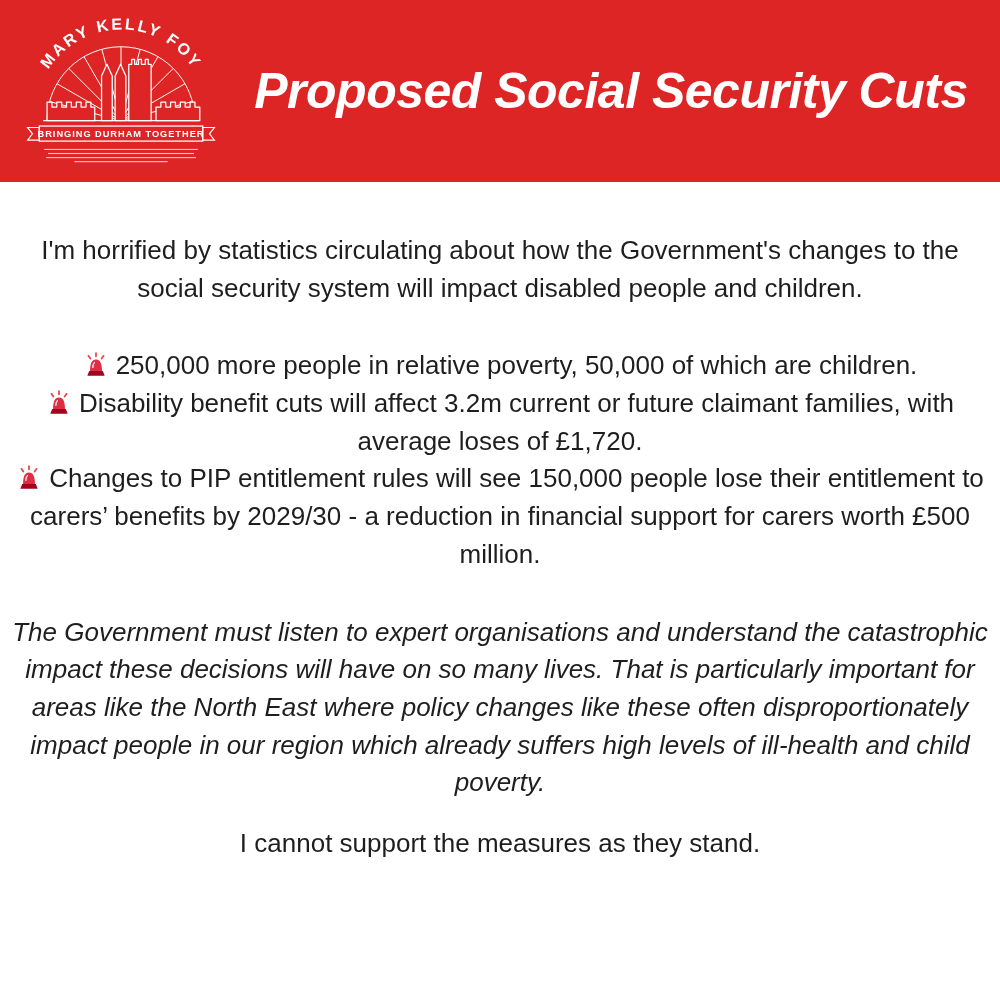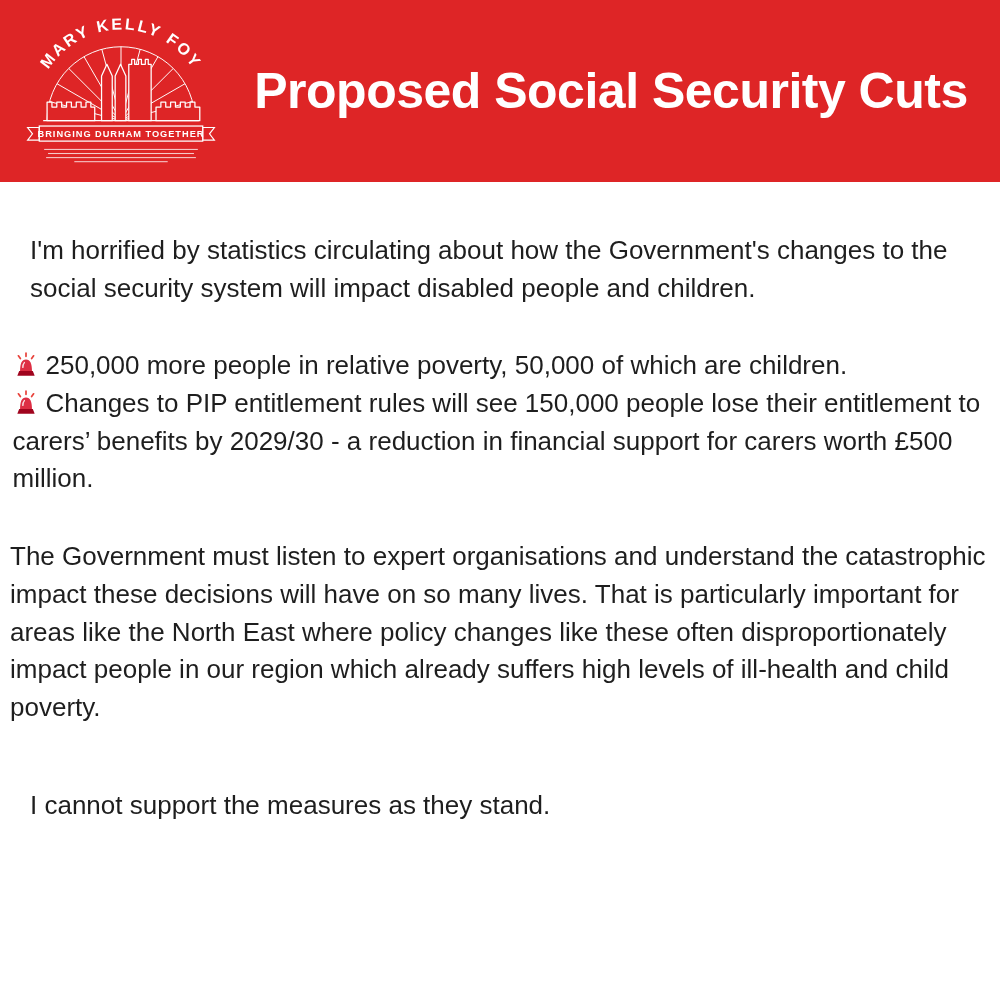--- a/index.html
+++ b/index.html
@@ -29,26 +29,27 @@
   .header-title {
     flex: 1;
     margin: 0;
     padding-right: 6px;
     text-align: center;
     color: #ffffff;
     font-size: 50px;
     font-weight: bold;
     letter-spacing: -0.5px;
     line-height: 1.05;
+    font-style: italic;
   }
 
   
   .content {
     padding: 50px 10px 0;
-    text-align: left;
+    text-align: center;
     font-size: 26px;
     line-height: 1.45;
   }
   .intro-paragraph {
     margin: 0 auto 40px;
     max-width: 940px;
   }
   .bullet-list {
     margin: 12px auto 40px;
     max-width: 975px;
@@ -58,22 +59,23 @@
     max-width: 975px;
   }
   .siren {
     display: inline-block;
     width: 26px;
     height: 26px;
     vertical-align: -4px;
     margin-right: 7px;
   }
   .closing-paragraph {
-    margin: 0 auto 60px;
+    margin: 0 auto 23px;
     max-width: 990px;
+    font-style: italic;
   }
   .final-statement {
     margin: 8px auto;
     max-width: 940px;
   }
 </style>
 </head>
 <body>
 
 <header class="poster-header">
@@ -148,20 +150,32 @@
               <line x1="12" y1="1" x2="12" y2="4"></line>
               <line x1="5" y1="3.5" x2="6.8" y2="6"></line>
               <line x1="19" y1="3.5" x2="17.2" y2="6"></line>
             </g>
             <path d="M6.5 18 C6.5 11, 8 7 12 7 C16 7, 17.5 11, 17.5 18 Z" fill="#dd2e44"></path>
             <path d="M10.5 9.8 C9.6 10.8 9.1 12.2 9.1 14.2" stroke="#ffffff" stroke-width="1.3" fill="none" stroke-linecap="round" opacity="0.85"></path>
             <path d="M4 22 L20 22 L18.3 17.5 L5.7 17.5 Z" fill="#a0041e"></path>
           </svg></span><span>250,000 more people in relative poverty, 50,000 of which are children.</span>
     </p>
 
+    <p class="bullet-item">
+      <span class="siren"><svg viewBox="0 0 24 24" width="26" height="26">
+            <g stroke="#e8433c" stroke-width="1.6" stroke-linecap="round">
+              <line x1="12" y1="1" x2="12" y2="4"></line>
+              <line x1="5" y1="3.5" x2="6.8" y2="6"></line>
+              <line x1="19" y1="3.5" x2="17.2" y2="6"></line>
+            </g>
+            <path d="M6.5 18 C6.5 11, 8 7 12 7 C16 7, 17.5 11, 17.5 18 Z" fill="#dd2e44"></path>
+            <path d="M10.5 9.8 C9.6 10.8 9.1 12.2 9.1 14.2" stroke="#ffffff" stroke-width="1.3" fill="none" stroke-linecap="round" opacity="0.85"></path>
+            <path d="M4 22 L20 22 L18.3 17.5 L5.7 17.5 Z" fill="#a0041e"></path>
+          </svg></span><span>Disability benefit cuts will affect 3.2m current or future claimant families, with average loses of £1,720.</span>
+    </p>
 
 
     <p class="bullet-item">
       <span class="siren"><svg viewBox="0 0 24 24" width="26" height="26">
             <g stroke="#e8433c" stroke-width="1.6" stroke-linecap="round">
               <line x1="12" y1="1" x2="12" y2="4"></line>
               <line x1="5" y1="3.5" x2="6.8" y2="6"></line>
               <line x1="19" y1="3.5" x2="17.2" y2="6"></line>
             </g>
             <path d="M6.5 18 C6.5 11, 8 7 12 7 C16 7, 17.5 11, 17.5 18 Z" fill="#dd2e44"></path>

